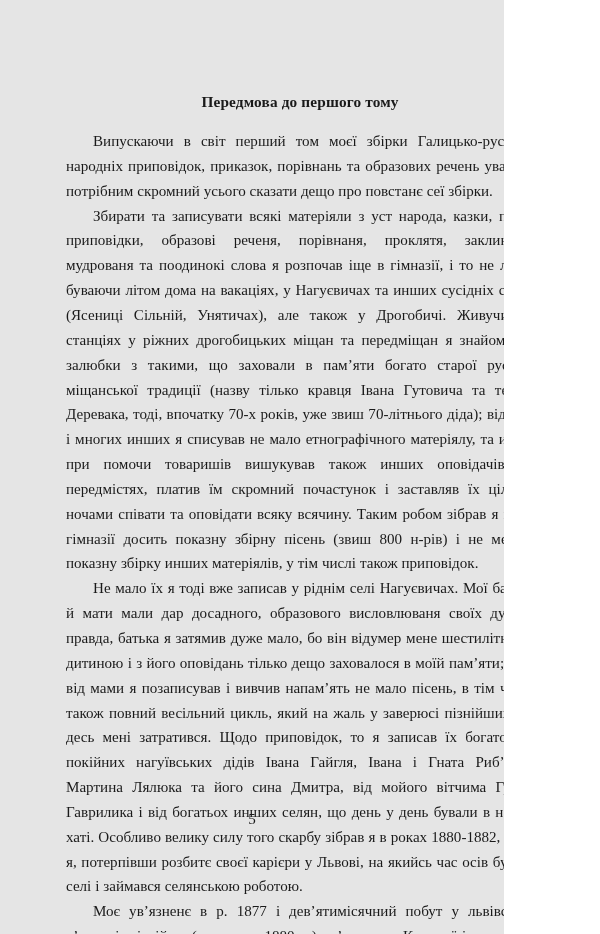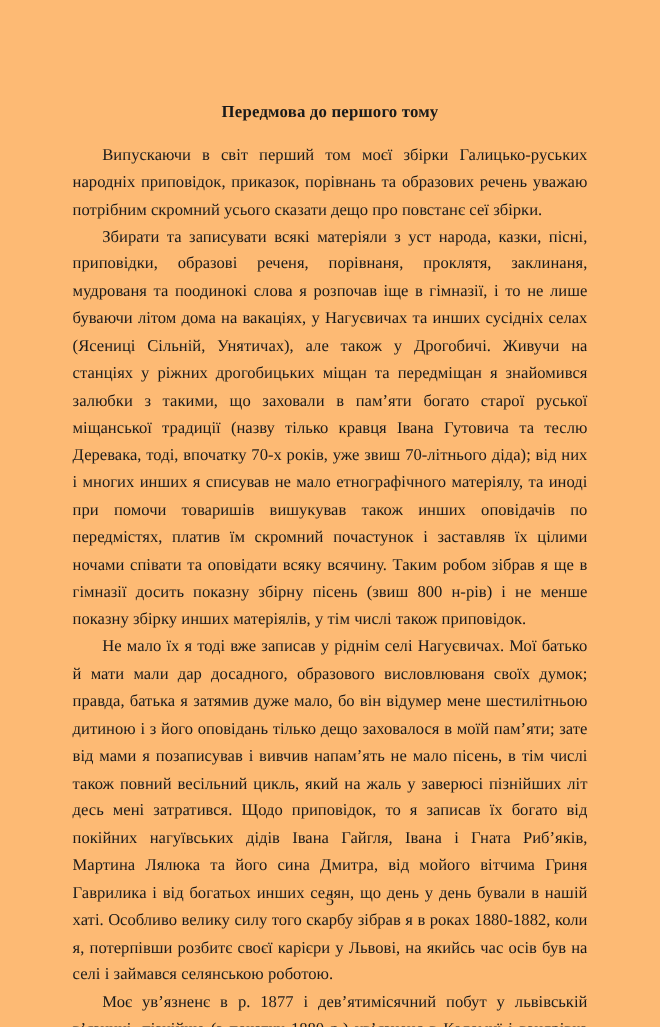--- a/index.html
+++ b/index.html
@@ -7,23 +7,23 @@
     margin: 0;
     padding: 0;
     background: #ffffff;
   }
   body {
     font-family: "Liberation Serif", "DejaVu Serif", serif;
     color: #1a1a1a;
   }
   .page {
     position: relative;
-    width: 600px;
+    width: 504px;
     height: 934px;
-    background: #fdba74;
+    background: #e5e5e5;
     overflow: hidden;
     box-sizing: border-box;
   }
   .text-block {
     position: absolute;
     left: 66px;
     top: 92px;
     width: 468px;
   }
   .page-title {

